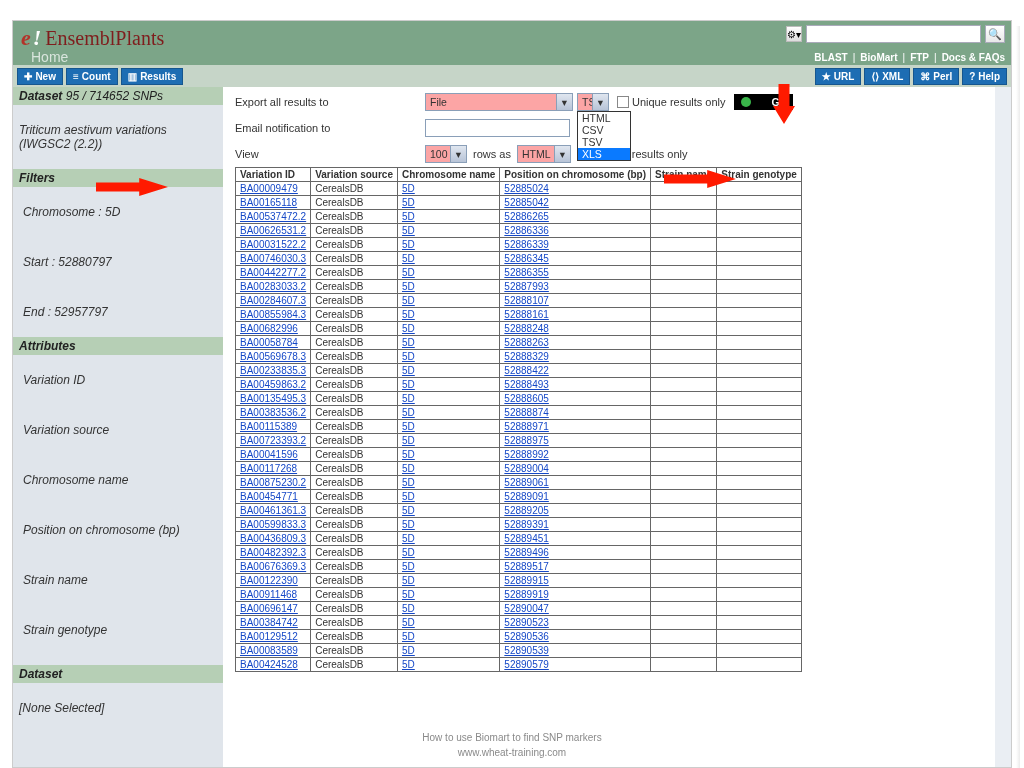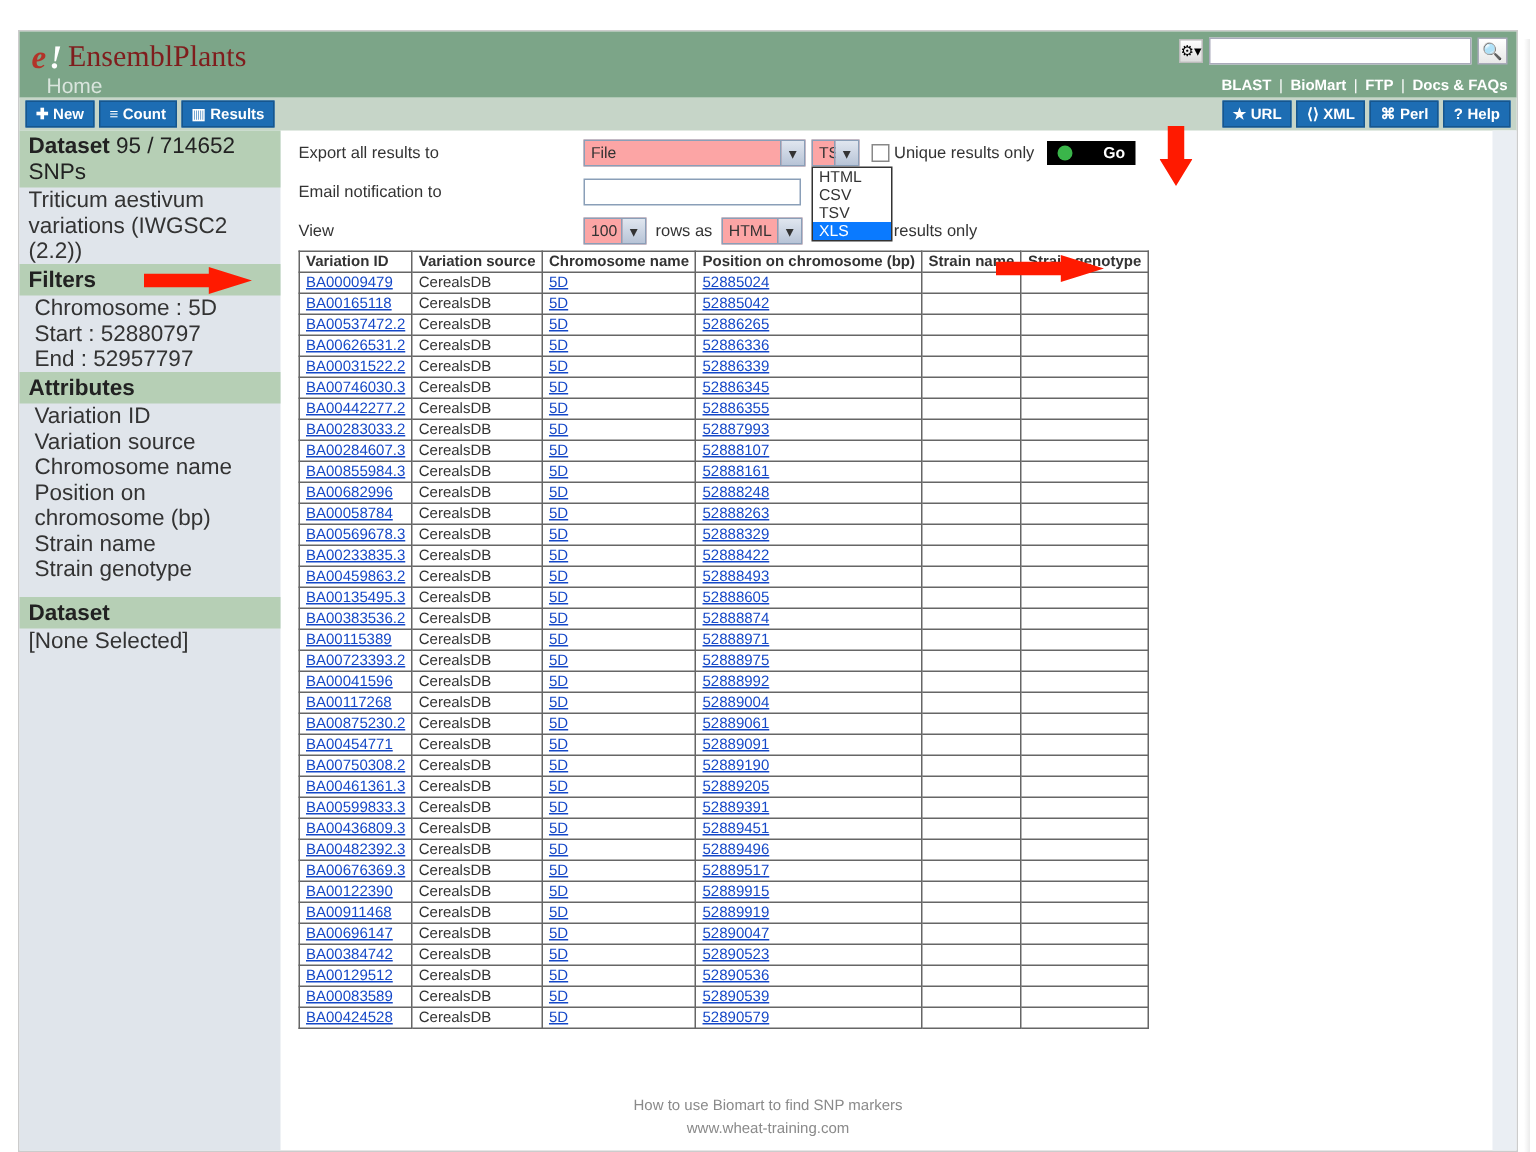--- a/index.html
+++ b/index.html
@@ -17,22 +17,22 @@
 .search-box { width: 175px; height: 18px; border: 1px solid #aab; background: #fff; }
 .search-btn { width: 20px; height: 18px; border: 1px solid #aab; background: linear-gradient(#fff,#e8e8e8); display: inline-flex; align-items: center; justify-content: center; cursor: pointer; }
 .top-links { position: absolute; right: 6px; bottom: 2px; font-size: 10px; color: #fff; font-weight: bold; }
 .top-links span { cursor: pointer; }
 .top-links .sep { padding: 0 5px; font-weight: normal; }
 .toolbar { background: #c6d5c8; height: 22px; display: flex; align-items: center; padding: 0 4px; gap: 3px; }
 .spacer { flex: 1; }
 .btn-blue { background: #1d6db3; color: #fff; border: 1px solid #16568e; font-size: 10px; font-weight: bold; padding: 2px 6px; cursor: pointer; display: inline-flex; align-items: center; gap: 3px; }
 .btn-blue .ico { font-size: 10px; }
 .content { display: flex; }
-.sidebar { width: 174px; background: #e0e5eb; min-height: 680px; font-size: 15px; }
-.side-row { padding: 0 6px; color: #333; }
+.sidebar { width: 210px; background: #e0e5eb; min-height: 680px; font-size: 12px; font-style: italic; }
+.side-row { padding: 18px 6px; color: #333; }
 .side-head { background: #b6cfb5; padding: 2px 6px; font-weight: bold; color: #222; }
 .side-row.indent { padding-left: 10px; }
 .main { flex: 1; padding: 6px 8px 0 12px; font-size: 11px; color: #333; position: relative; }
 .ctrl-row { display: flex; align-items: center; margin-bottom: 8px; }
 .ctrl-label { width: 190px; }
 .sel { border: 1px solid #8a9fb8; background: #fca5a5; height: 18px; font-size: 10.5px; }
 .sel.file { width: 148px; }
 .sel.fmt { width: 32px; position: relative; }
 .sel.rows { width: 42px; }
 .sel.page-fmt { width: 54px; }
@@ -388,28 +388,20 @@
             </tr>
             <tr>
               <td><span class="lnk">BA00454771</span></td>
               <td>CerealsDB</td>
               <td><span class="lnk">5D</span></td>
               <td><span class="lnk">52889091</span></td>
               <td></td>
               <td></td>
             </tr>
             <tr>
-              <td><span class="lnk">BA00750308.2</span></td>
-              <td>CerealsDB</td>
-              <td><span class="lnk">5D</span></td>
-              <td><span class="lnk">52889190</span></td>
-              <td></td>
-              <td></td>
-            </tr>
-            <tr>
               <td><span class="lnk">BA00461361.3</span></td>
               <td>CerealsDB</td>
               <td><span class="lnk">5D</span></td>
               <td><span class="lnk">52889205</span></td>
               <td></td>
               <td></td>
             </tr>
             <tr>
               <td><span class="lnk">BA00599833.3</span></td>
               <td>CerealsDB</td>

